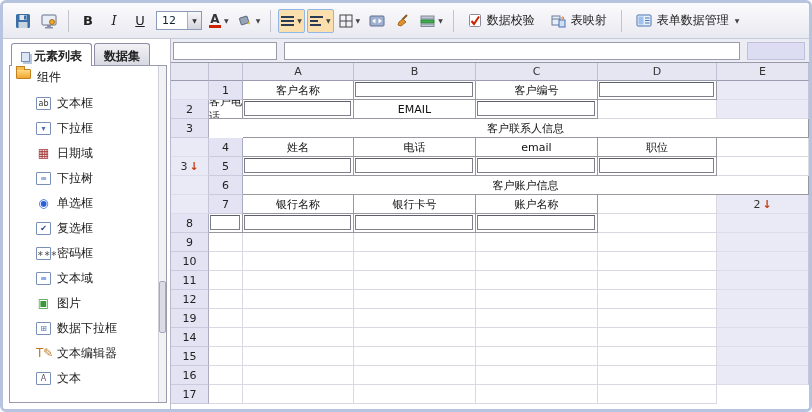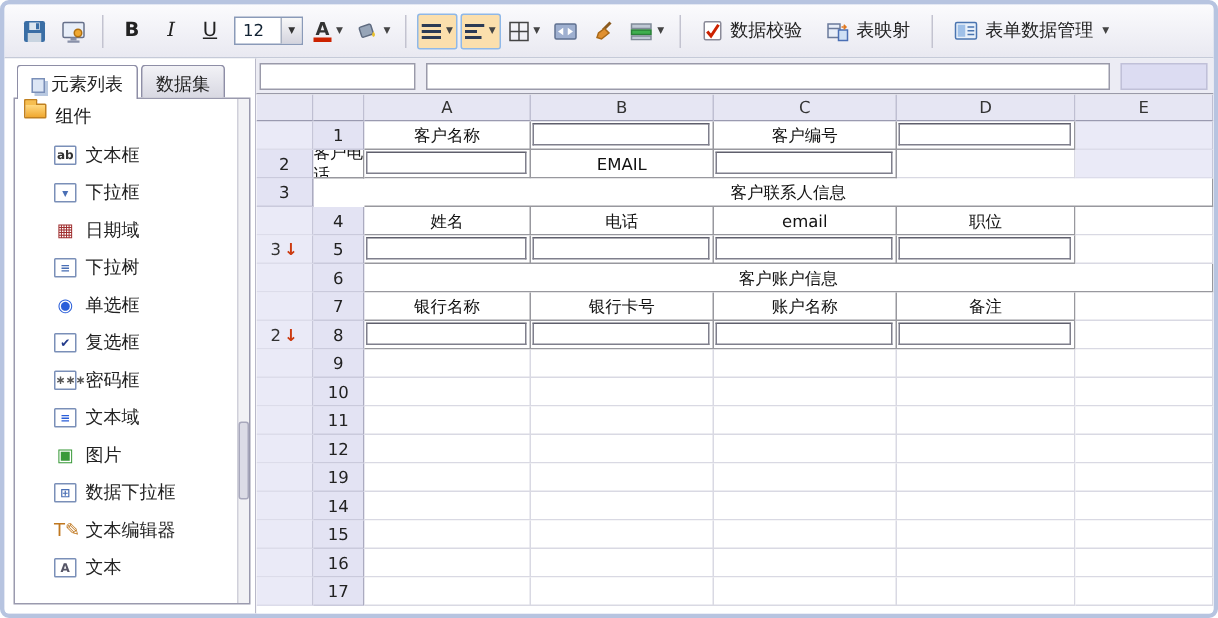--- a/index.html
+++ b/index.html
@@ -30,37 +30,37 @@
   .fontcolor .A{font-size:12px;font-weight:bold;color:#333;}
   .fontcolor .bar{width:12px;height:3px;background:#CC2200;margin-top:1px;}
   
   .main{flex:1;display:flex;min-height:0;}
   
   .sidebar{width:168px;flex:0 0 168px;display:flex;flex-direction:column;
     padding:4px 3px 6px 6px;background:#fff;border-right:1px solid #B9B9C9;}
   .tabs{height:22px;display:flex;gap:2px;padding-left:2px;position:relative;z-index:2;}
   .tab{padding:3px 9px 0 9px;font-size:12px;color:#222;border:1px solid #8E8EA6;
     border-bottom:none;border-radius:3px 3px 0 0;display:flex;align-items:center;gap:4px;
-    background:linear-gradient(#F2F2F6,#D8D8E2);}
+    background:linear-gradient(#F2F2F6,#D8D8E2);font-weight:bold;}
   .tab.active{background:#fff;height:23px;margin-bottom:-1px;}
   .pages-icon{width:9px;height:10px;border:1px solid #7A8FB8;background:#DCE6F5;
     box-shadow:2px 2px 0 #B8C8E0;display:inline-block;}
   .panel{flex:1;border:1px solid #9A9AAE;background:#fff;position:relative;
     padding-top:3px;overflow:hidden;}
   .group-row{height:22px;display:flex;gap:6px;padding-left:6px;
     font-size:12px;color:#111;}
   .folder-icon{width:15px;height:10px;background:linear-gradient(#FFD980,#F0A830);
     border:1px solid #C08020;border-radius:1px;position:relative;}
   .folder-icon::before{content:"";position:absolute;top:-4px;left:-1px;width:7px;height:3px;
     background:#F6BE50;border:1px solid #C08020;border-bottom:none;border-radius:1px 1px 0 0;}
   .comp-item{height:25px;display:flex;align-items:center;gap:6px;padding-left:26px;
     font-size:12px;color:#222;}
   .li-icon{width:15px;text-align:center;font-size:12px;line-height:13px;flex:0 0 15px;}
   .li-icon.boxed{border:1px solid #7A8FB8;background:#fff;height:13px;font-size:8px;
-    line-height:11px;border-radius:1px;font-weight:bold;}
+    line-height:11px;border-radius:1px;}
   .side-scroll{position:absolute;right:0;top:0;bottom:0;width:8px;background:#F2F2F5;
     border-left:1px solid #D0D0DA;}
   .side-thumb{position:absolute;right:0;top:215px;height:52px;width:7px;background:#DCDCE6;
     border:1px solid #A8A8BC;border-radius:2px;}
   
   .gridarea{flex:1;display:flex;flex-direction:column;min-width:0;background:#fff;}
   .formula-row{height:24px;flex:0 0 24px;background:#ECECF4;border-bottom:1px solid #9A9AA8;
     display:flex;align-items:center;padding:0 2px;gap:7px;}
   .name-box{width:104px;height:18px;border:1px solid #9A9AAA;font-size:11px;padding:0 3px;
     background:#fff;}
@@ -376,21 +376,20 @@
           </div>
           <div class="cell datacell"></div>
           <div class="cell markercell"></div>
           <div class="cell rownum">6</div>
           <div class="cell mergedcell form" style="grid-column: 3 / 8;">客户账户信息</div>
           <div class="cell markercell"></div>
           <div class="cell rownum">7</div>
           <div class="cell datacell form">银行名称</div>
           <div class="cell datacell form">银行卡号</div>
           <div class="cell datacell form">账户名称</div>
-          <div class="cell datacell form">备注</div>
           <div class="cell datacell"></div>
           <div class="cell markercell">
             <span class="mnum">2</span>
             <span class="marrow">↓</span>
           </div>
           <div class="cell rownum">8</div>
           <div class="cell datacell form">
             <div class="cellinput"></div>
           </div>
           <div class="cell datacell form">

